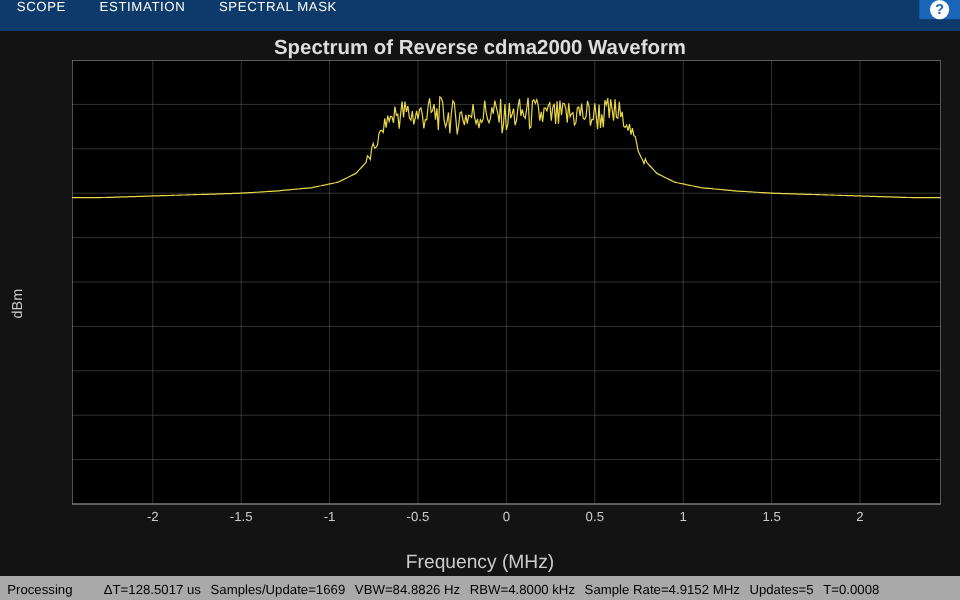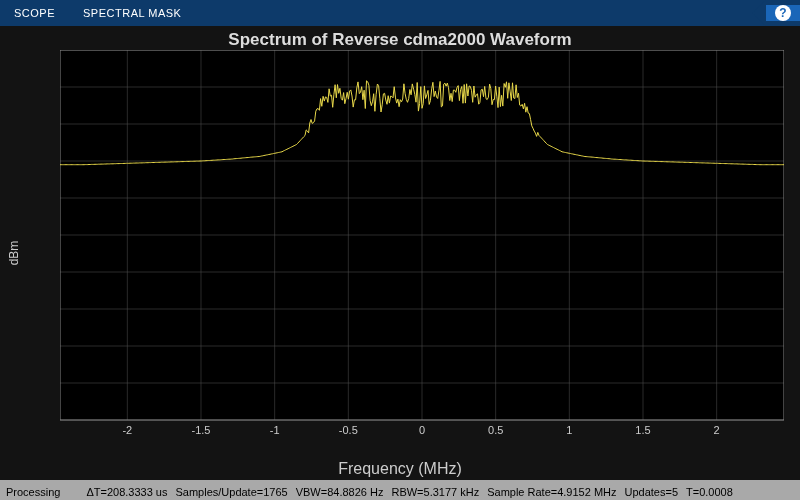--- a/index.html
+++ b/index.html
@@ -8,21 +8,21 @@
     width: 800px;
     height: 500px;
     background: #111;
     font-family: Arial, Helvetica, sans-serif;
     overflow: hidden;
   }
   .toolbar {
     height: 26px;
     background: #0d3a6a;
     display: flex;
-    align-items: center;
+    align-items: flex-start;
     color: #fff;
     font-size: 11px;
   }
   .toolbar .tab {
     padding: 0 14px;
     display: flex;
     align-items: center;
     cursor: pointer;
     letter-spacing: 0.5px;
   }
@@ -136,20 +136,21 @@
     gap: 8px;
     white-space: nowrap;
   }
   .statusbar .pad { width: 10px; }
 </style>
 </head>
 <body>
 
 <div class="toolbar" id="toolbar">
     <div class="tab">SCOPE</div>
+    <div class="tab">ESTIMATION</div>
     <div class="tab">SPECTRAL MASK</div>
     <div class="spacer"></div>
     <div class="help">
       <div class="help-bg">
         <div class="chev"></div>
         <div class="help-circle">?</div>
       </div>
     </div>
   </div>
 
@@ -208,20 +209,20 @@
         <text x="656.6682946682947" y="384" text-anchor="middle">2</text>
       </g>
       <rect x="0" y="0" width="724" height="370" class="plot-border"></rect>
       <path d="M 0.0 114.7 L 1.2 114.7 L 2.4 114.7 L 3.6 114.7 L 4.8 114.7 L 6.0 114.7 L 7.2 114.7 L 8.4 114.7 L 9.7 114.7 L 10.9 114.7 L 12.1 114.7 L 13.3 114.7 L 14.5 114.7 L 15.7 114.7 L 16.9 114.7 L 18.1 114.7 L 19.3 114.7 L 20.5 114.7 L 21.7 114.7 L 22.9 114.7 L 24.1 114.7 L 25.3 114.6 L 26.5 114.6 L 27.8 114.6 L 29.0 114.5 L 30.2 114.5 L 31.4 114.4 L 32.6 114.4 L 33.8 114.4 L 35.0 114.3 L 36.2 114.3 L 37.4 114.3 L 38.6 114.2 L 39.8 114.2 L 41.0 114.1 L 42.2 114.1 L 43.4 114.1 L 44.6 114.0 L 45.9 114.0 L 47.1 113.9 L 48.3 113.9 L 49.5 113.9 L 50.7 113.8 L 51.9 113.8 L 53.1 113.8 L 54.3 113.7 L 55.5 113.7 L 56.7 113.6 L 57.9 113.6 L 59.1 113.6 L 60.3 113.5 L 61.5 113.5 L 62.7 113.5 L 64.0 113.4 L 65.2 113.4 L 66.4 113.3 L 67.6 113.3 L 68.8 113.3 L 70.0 113.2 L 71.2 113.2 L 72.4 113.2 L 73.6 113.1 L 74.8 113.1 L 76.0 113.0 L 77.2 113.0 L 78.4 113.0 L 79.6 112.9 L 80.8 112.9 L 82.1 112.9 L 83.3 112.8 L 84.5 112.8 L 85.7 112.7 L 86.9 112.7 L 88.1 112.7 L 89.3 112.6 L 90.5 112.6 L 91.7 112.5 L 92.9 112.5 L 94.1 112.5 L 95.3 112.4 L 96.5 112.4 L 97.7 112.4 L 98.9 112.3 L 100.2 112.3 L 101.4 112.2 L 102.6 112.2 L 103.8 112.2 L 105.0 112.1 L 106.2 112.1 L 107.4 112.1 L 108.6 112.0 L 109.8 112.0 L 111.0 111.9 L 112.2 111.9 L 113.4 111.9 L 114.6 111.8 L 115.8 111.8 L 117.0 111.8 L 118.3 111.7 L 119.5 111.7 L 120.7 111.6 L 121.9 111.6 L 123.1 111.6 L 124.3 111.5 L 125.5 111.5 L 126.7 111.4 L 127.9 111.4 L 129.1 111.4 L 130.3 111.3 L 131.5 111.3 L 132.7 111.3 L 133.9 111.2 L 135.1 111.2 L 136.4 111.1 L 137.6 111.1 L 138.8 111.1 L 140.0 111.0 L 141.2 111.0 L 142.4 110.9 L 143.6 110.8 L 144.8 110.8 L 146.0 110.7 L 147.2 110.6 L 148.4 110.5 L 149.6 110.5 L 150.8 110.4 L 152.0 110.3 L 153.2 110.2 L 154.5 110.2 L 155.7 110.1 L 156.9 110.0 L 158.1 109.9 L 159.3 109.9 L 160.5 109.8 L 161.7 109.7 L 162.9 109.6 L 164.1 109.5 L 165.3 109.5 L 166.5 109.4 L 167.7 109.3 L 168.9 109.2 L 170.1 109.2 L 171.3 109.1 L 172.6 109.0 L 173.8 108.8 L 175.0 108.7 L 176.2 108.6 L 177.4 108.5 L 178.6 108.4 L 179.8 108.3 L 181.0 108.2 L 182.2 108.0 L 183.4 107.9 L 184.6 107.8 L 185.8 107.7 L 187.0 107.6 L 188.2 107.5 L 189.4 107.4 L 190.7 107.2 L 191.9 107.1 L 193.1 107.0 L 194.3 106.9 L 195.5 106.8 L 196.7 106.7 L 197.9 106.6 L 199.1 106.5 L 200.3 106.3 L 201.5 106.0 L 202.7 105.8 L 203.9 105.5 L 205.1 105.3 L 206.3 105.0 L 207.5 104.8 L 208.8 104.5 L 210.0 104.3 L 211.2 104.0 L 212.4 103.8 L 213.6 103.5 L 214.8 103.3 L 216.0 103.0 L 217.2 102.8 L 218.4 102.5 L 219.6 102.3 L 220.8 102.0 L 222.0 101.8 L 223.2 101.1 L 224.4 100.5 L 225.6 99.9 L 226.9 99.3 L 228.1 98.7 L 229.3 98.1 L 230.5 97.5 L 231.7 96.9 L 232.9 96.3 L 234.1 95.7 L 235.3 95.1 L 236.5 94.5 L 237.7 93.3 L 238.9 92.0 L 240.1 90.7 L 241.3 89.4 L 242.5 88.1 L 243.7 86.8 L 245.0 85.5 L 246.2 79.9 L 247.4 81.0 L 248.6 82.9 L 249.8 73.0 L 251.0 69.5 L 252.2 73.4 L 253.4 72.7 L 254.6 70.9 L 255.8 61.2 L 257.0 58.8 L 258.2 58.6 L 259.4 60.3 L 260.6 48.6 L 261.8 56.3 L 263.1 46.3 L 264.3 51.1 L 265.5 46.9 L 266.7 47.4 L 267.9 52.4 L 269.1 38.8 L 270.3 46.1 L 271.5 45.2 L 272.7 57.3 L 273.9 44.5 L 275.1 34.7 L 276.3 47.8 L 277.5 34.6 L 278.7 43.3 L 279.9 38.3 L 281.2 48.4 L 282.4 50.2 L 283.6 42.6 L 284.8 53.7 L 286.0 48.6 L 287.2 42.3 L 288.4 49.2 L 289.6 41.1 L 290.8 39.9 L 292.0 46.0 L 293.2 57.1 L 294.4 49.8 L 295.6 49.9 L 296.8 37.9 L 298.0 31.9 L 299.3 43.6 L 300.5 42.2 L 301.7 36.7 L 302.9 49.7 L 304.1 40.2 L 305.3 58.5 L 306.5 30.8 L 307.7 31.8 L 308.9 35.2 L 310.1 50.4 L 311.3 55.7 L 312.5 51.8 L 313.7 43.7 L 314.9 61.3 L 316.1 44.7 L 317.4 34.0 L 318.6 35.6 L 319.8 48.2 L 321.0 62.0 L 322.2 54.8 L 323.4 43.9 L 324.6 43.3 L 325.8 50.0 L 327.0 54.3 L 328.2 45.7 L 329.4 53.1 L 330.6 46.1 L 331.8 46.5 L 333.0 47.8 L 334.2 36.7 L 335.5 47.9 L 336.7 53.1 L 337.9 49.1 L 339.1 56.7 L 340.3 49.7 L 341.5 51.8 L 342.7 49.1 L 343.9 33.8 L 345.1 43.7 L 346.3 49.4 L 347.5 52.3 L 348.7 48.6 L 349.9 39.5 L 351.1 44.8 L 352.3 33.9 L 353.6 39.2 L 354.8 44.4 L 356.0 52.2 L 357.2 32.5 L 358.4 61.1 L 359.6 53.6 L 360.8 36.6 L 362.0 58.3 L 363.2 53.7 L 364.4 35.9 L 365.6 48.5 L 366.8 44.9 L 368.0 40.4 L 369.2 54.4 L 370.4 50.7 L 371.7 38.9 L 372.9 32.3 L 374.1 46.6 L 375.3 41.1 L 376.5 46.9 L 377.7 48.5 L 378.9 40.8 L 380.1 31.4 L 381.3 56.9 L 382.5 55.9 L 383.7 34.2 L 384.9 33.1 L 386.1 36.2 L 387.3 33.1 L 388.5 37.6 L 389.8 50.5 L 391.0 43.3 L 392.2 51.6 L 393.4 40.1 L 394.6 40.1 L 395.8 42.3 L 397.0 37.5 L 398.2 35.6 L 399.4 50.6 L 400.6 39.6 L 401.8 36.5 L 403.0 53.3 L 404.2 34.5 L 405.4 53.1 L 406.6 33.8 L 407.9 46.0 L 409.1 36.0 L 410.3 36.4 L 411.5 40.4 L 412.7 52.3 L 413.9 36.0 L 415.1 47.2 L 416.3 44.8 L 417.5 43.8 L 418.7 54.2 L 419.9 52.4 L 421.1 39.9 L 422.3 39.2 L 423.5 46.7 L 424.7 36.4 L 426.0 48.7 L 427.2 49.5 L 428.4 47.2 L 429.6 34.1 L 430.8 38.5 L 432.0 54.7 L 433.2 49.5 L 434.4 49.6 L 435.6 36.0 L 436.8 46.2 L 438.0 57.6 L 439.2 37.1 L 440.4 56.6 L 441.6 45.3 L 442.8 56.1 L 444.1 33.5 L 445.3 37.3 L 446.5 31.8 L 447.7 48.3 L 448.9 32.8 L 450.1 41.1 L 451.3 50.5 L 452.5 32.8 L 453.7 48.0 L 454.9 48.5 L 456.1 34.8 L 457.3 47.5 L 458.5 43.2 L 459.7 55.1 L 460.9 56.1 L 462.2 54.3 L 463.4 58.9 L 464.6 53.3 L 465.8 62.2 L 467.0 56.7 L 468.2 63.1 L 469.4 63.6 L 470.6 69.6 L 471.8 75.9 L 473.0 78.3 L 474.2 81.1 L 475.4 83.1 L 476.6 86.4 L 477.8 82.4 L 479.0 85.5 L 480.3 86.8 L 481.5 88.1 L 482.7 89.4 L 483.9 90.7 L 485.1 92.0 L 486.3 93.3 L 487.5 94.5 L 488.7 95.1 L 489.9 95.7 L 491.1 96.3 L 492.3 96.9 L 493.5 97.5 L 494.7 98.1 L 495.9 98.7 L 497.1 99.3 L 498.4 99.9 L 499.6 100.5 L 500.8 101.1 L 502.0 101.8 L 503.2 102.0 L 504.4 102.3 L 505.6 102.5 L 506.8 102.8 L 508.0 103.0 L 509.2 103.3 L 510.4 103.5 L 511.6 103.8 L 512.8 104.0 L 514.0 104.3 L 515.2 104.5 L 516.5 104.8 L 517.7 105.0 L 518.9 105.3 L 520.1 105.5 L 521.3 105.8 L 522.5 106.0 L 523.7 106.3 L 524.9 106.5 L 526.1 106.6 L 527.3 106.7 L 528.5 106.8 L 529.7 106.9 L 530.9 107.0 L 532.1 107.1 L 533.3 107.2 L 534.6 107.4 L 535.8 107.5 L 537.0 107.6 L 538.2 107.7 L 539.4 107.8 L 540.6 107.9 L 541.8 108.0 L 543.0 108.2 L 544.2 108.3 L 545.4 108.4 L 546.6 108.5 L 547.8 108.6 L 549.0 108.7 L 550.2 108.8 L 551.4 109.0 L 552.7 109.1 L 553.9 109.2 L 555.1 109.2 L 556.3 109.3 L 557.5 109.4 L 558.7 109.5 L 559.9 109.5 L 561.1 109.6 L 562.3 109.7 L 563.5 109.8 L 564.7 109.9 L 565.9 109.9 L 567.1 110.0 L 568.3 110.1 L 569.5 110.2 L 570.8 110.2 L 572.0 110.3 L 573.2 110.4 L 574.4 110.5 L 575.6 110.5 L 576.8 110.6 L 578.0 110.7 L 579.2 110.8 L 580.4 110.8 L 581.6 110.9 L 582.8 111.0 L 584.0 111.0 L 585.2 111.1 L 586.4 111.1 L 587.6 111.1 L 588.9 111.2 L 590.1 111.2 L 591.3 111.3 L 592.5 111.3 L 593.7 111.3 L 594.9 111.4 L 596.1 111.4 L 597.3 111.4 L 598.5 111.5 L 599.7 111.5 L 600.9 111.6 L 602.1 111.6 L 603.3 111.6 L 604.5 111.7 L 605.7 111.7 L 607.0 111.8 L 608.2 111.8 L 609.4 111.8 L 610.6 111.9 L 611.8 111.9 L 613.0 111.9 L 614.2 112.0 L 615.4 112.0 L 616.6 112.1 L 617.8 112.1 L 619.0 112.1 L 620.2 112.2 L 621.4 112.2 L 622.6 112.2 L 623.8 112.3 L 625.1 112.3 L 626.3 112.4 L 627.5 112.4 L 628.7 112.4 L 629.9 112.5 L 631.1 112.5 L 632.3 112.5 L 633.5 112.6 L 634.7 112.6 L 635.9 112.7 L 637.1 112.7 L 638.3 112.7 L 639.5 112.8 L 640.7 112.8 L 641.9 112.9 L 643.2 112.9 L 644.4 112.9 L 645.6 113.0 L 646.8 113.0 L 648.0 113.0 L 649.2 113.1 L 650.4 113.1 L 651.6 113.2 L 652.8 113.2 L 654.0 113.2 L 655.2 113.3 L 656.4 113.3 L 657.6 113.3 L 658.8 113.4 L 660.0 113.4 L 661.3 113.5 L 662.5 113.5 L 663.7 113.5 L 664.9 113.6 L 666.1 113.6 L 667.3 113.6 L 668.5 113.7 L 669.7 113.7 L 670.9 113.8 L 672.1 113.8 L 673.3 113.8 L 674.5 113.9 L 675.7 113.9 L 676.9 113.9 L 678.1 114.0 L 679.4 114.0 L 680.6 114.1 L 681.8 114.1 L 683.0 114.1 L 684.2 114.2 L 685.4 114.2 L 686.6 114.3 L 687.8 114.3 L 689.0 114.3 L 690.2 114.4 L 691.4 114.4 L 692.6 114.4 L 693.8 114.5 L 695.0 114.5 L 696.2 114.6 L 697.5 114.6 L 698.7 114.6 L 699.9 114.7 L 701.1 114.7 L 702.3 114.7 L 703.5 114.7 L 704.7 114.7 L 705.9 114.7 L 707.1 114.7 L 708.3 114.7 L 709.5 114.7 L 710.7 114.7 L 711.9 114.7 L 713.1 114.7 L 714.3 114.7 L 715.6 114.7 L 716.8 114.7 L 718.0 114.7 L 719.2 114.7 L 720.4 114.7 L 721.6 114.7 L 722.8 114.7 L 724.0 114.7" class="trace"></path>
     </svg>
 </div>
 
 <div class="statusbar" id="statusbar">
     <span>Processing</span>
     <span class="pad"></span>
-    <span>ΔT=208.3333 us</span>
-    <span>Samples/Update=1765</span>
+    <span>ΔT=128.5017 us</span>
+    <span>Samples/Update=1669</span>
     <span>VBW=84.8826 Hz</span>
-    <span>RBW=5.3177 kHz</span>
+    <span>RBW=4.8000 kHz</span>
     <span>Sample Rate=4.9152 MHz</span>
     <span>Updates=5</span>
     <span>T=0.0008</span>
   </div>
 
 </body></html>

